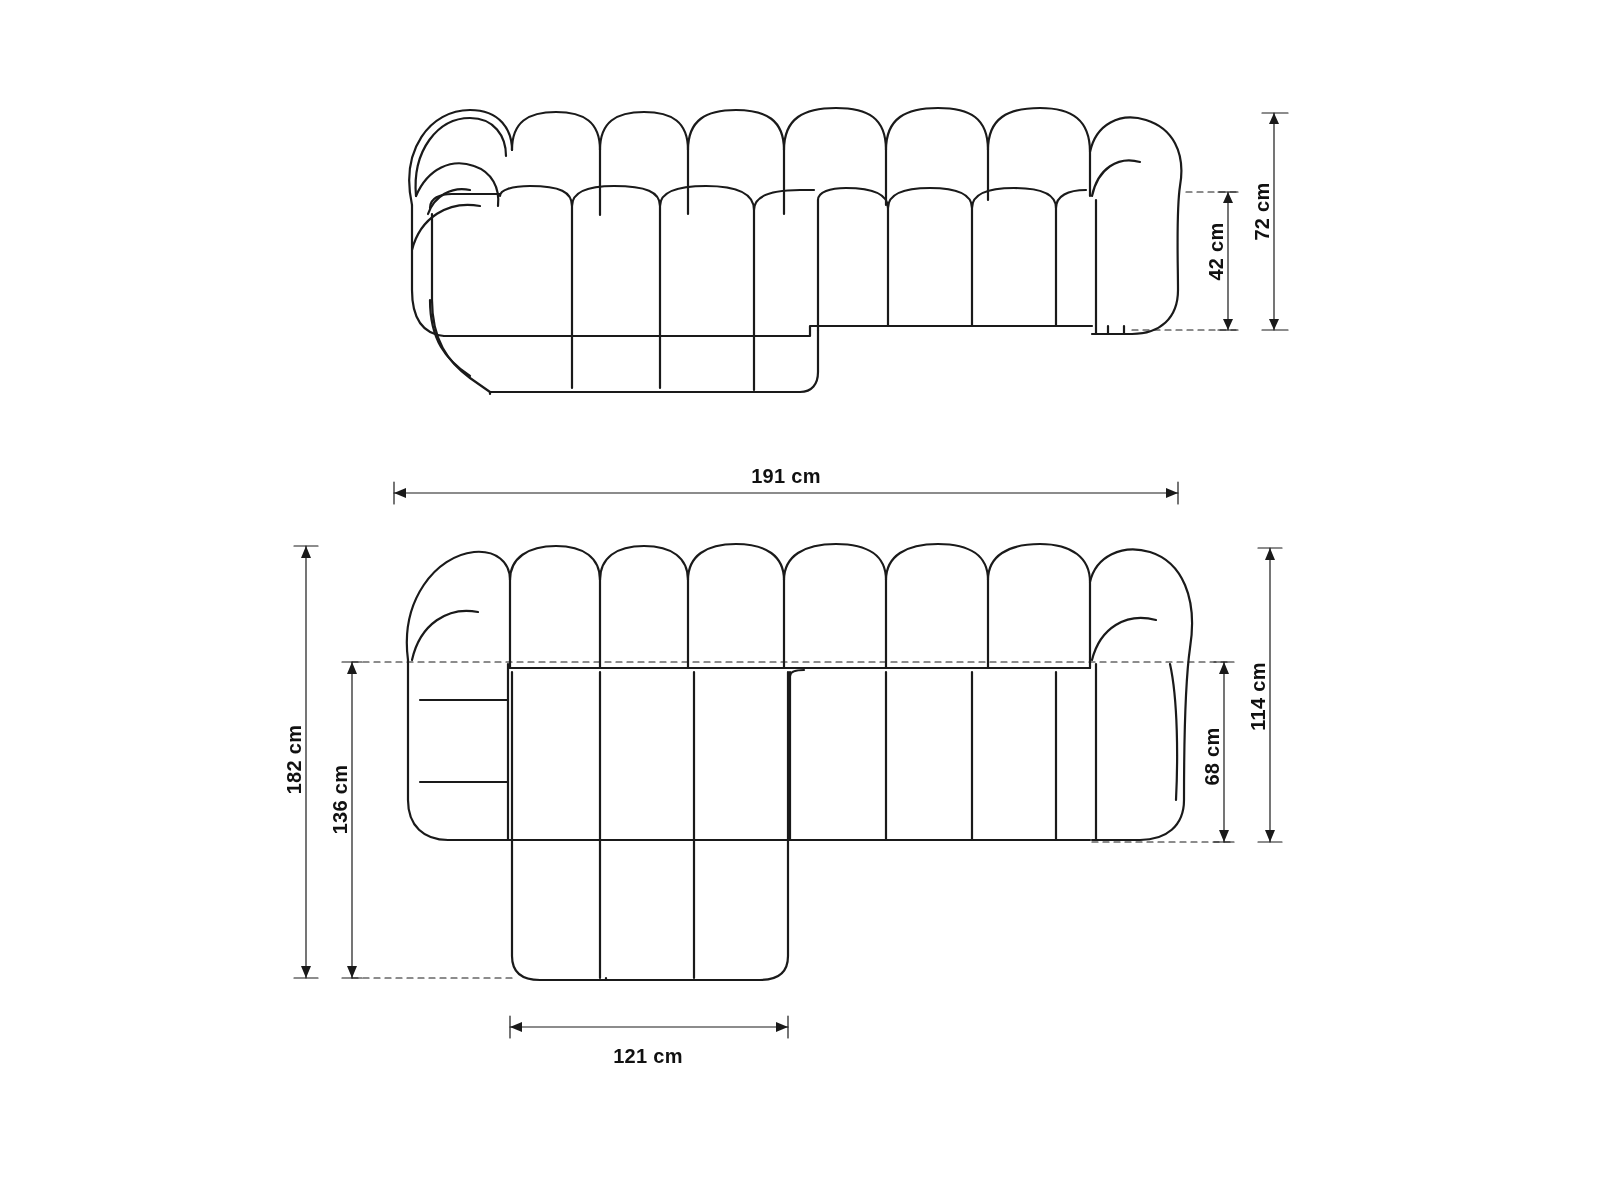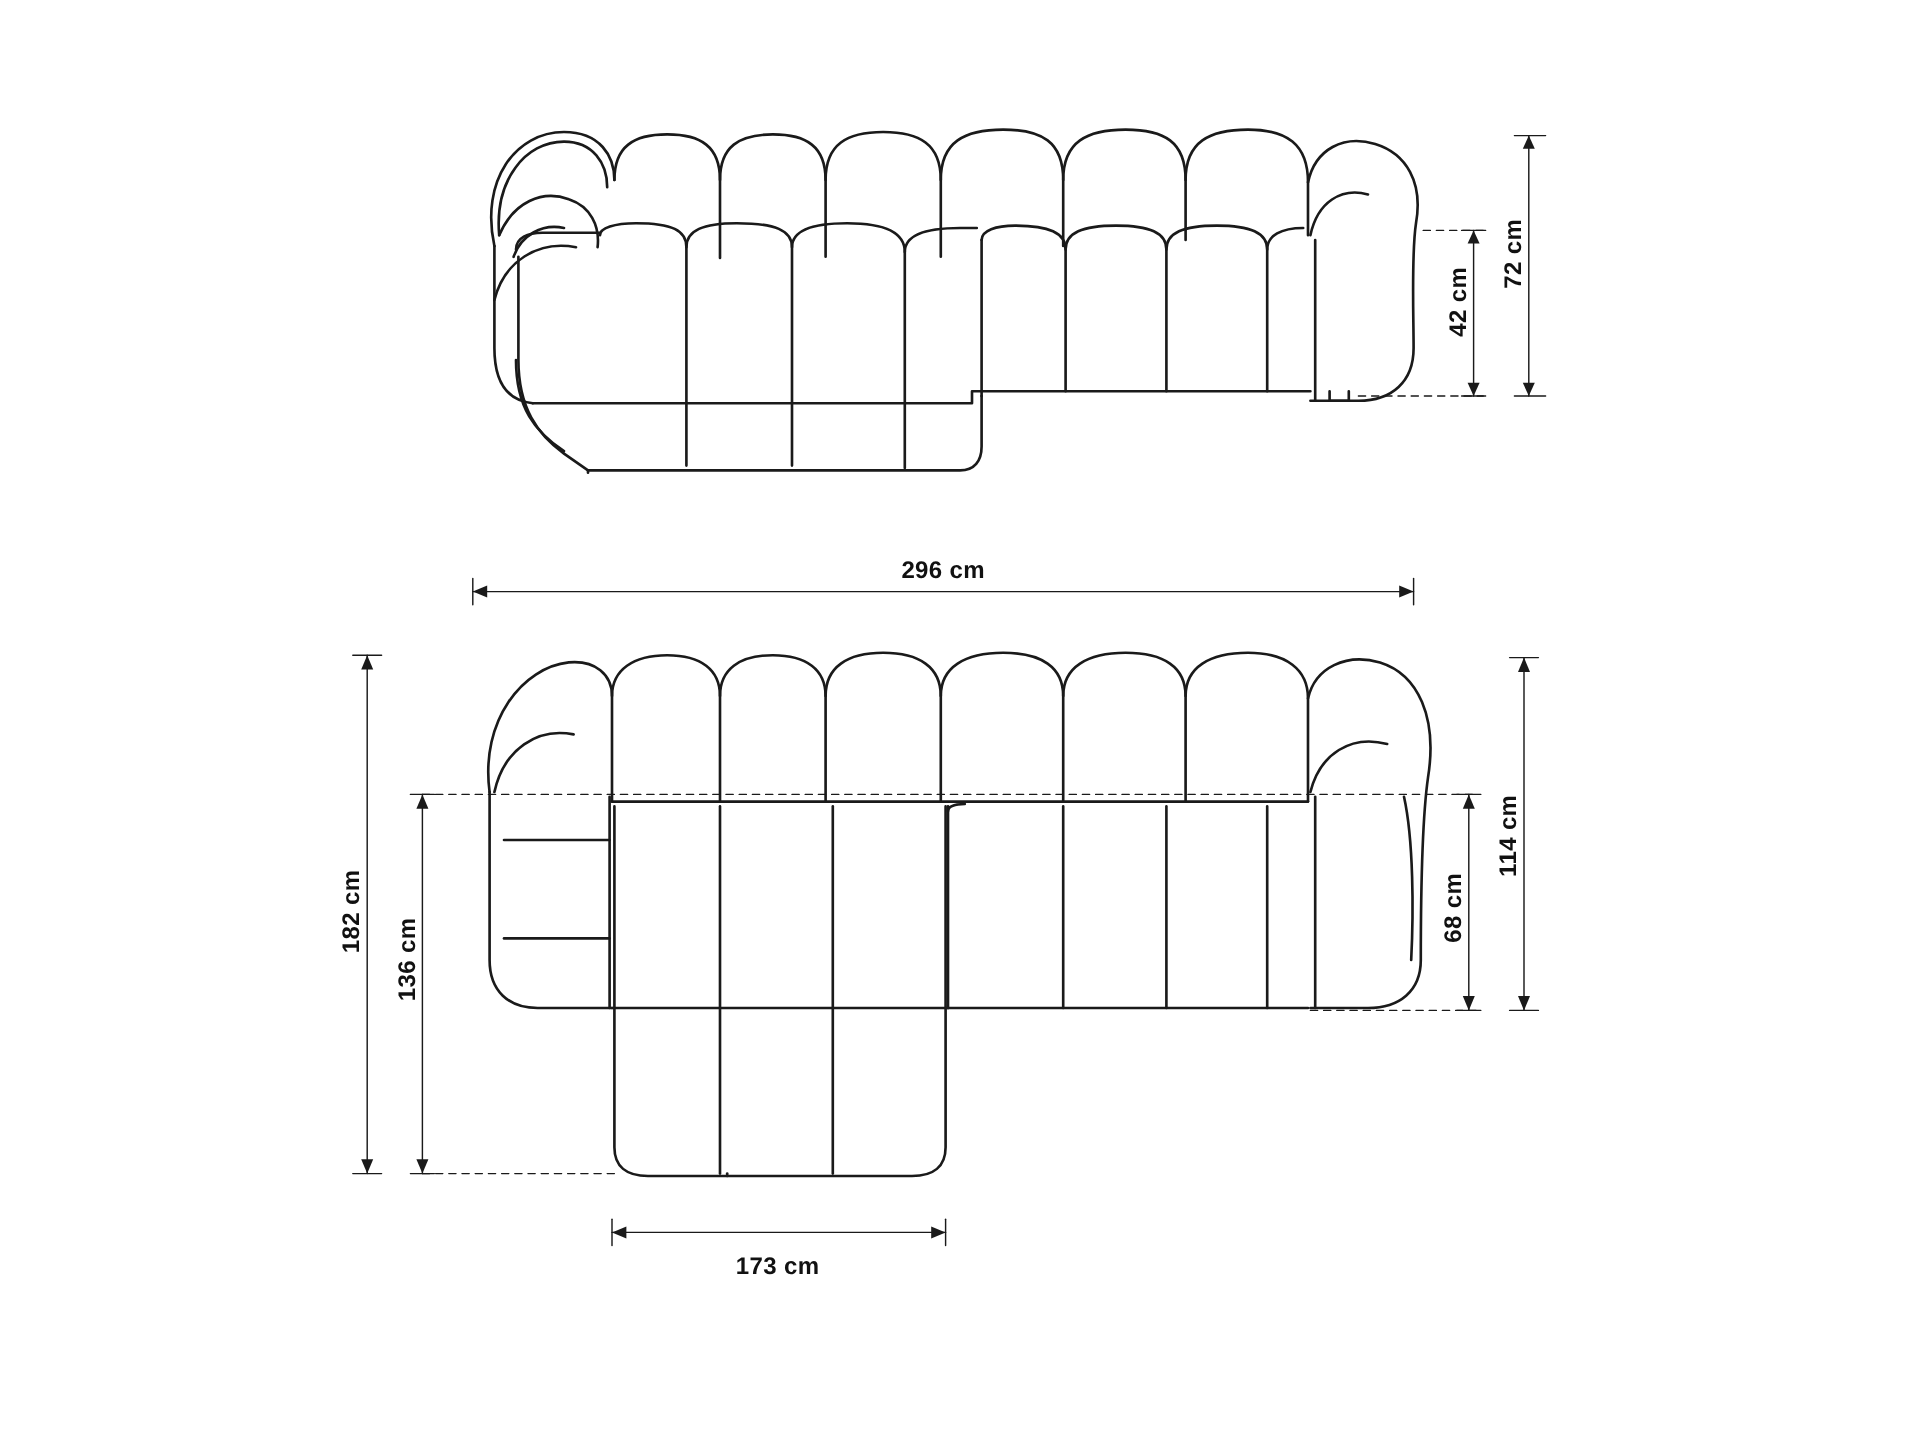--- a/index.html
+++ b/index.html
@@ -201,25 +201,25 @@
         <path d="M788 1016 L 788 1038"></path>
       </g>
 
     </g>
   </svg>
 
   <div class="dim-label vertical" style="left: 1262px; top: 200px; width: 70px; text-align: center; margin-left: -35px;">72 cm</div>
 
   <div class="dim-label vertical" style="left: 1216px; top: 240px; width: 70px; text-align: center; margin-left: -35px;">42 cm</div>
 
-  <div class="dim-label" style="left: 786px; top: 465px; transform: translateX(-50%);">296 cm</div>
+  <div class="dim-label" style="left: 786px; top: 465px; transform: translateX(-50%);">191 cm</div>
 
   <div class="dim-label vertical" style="left: 294px; top: 748px; width: 80px; text-align: center; margin-left: -40px;">182 cm</div>
 
   <div class="dim-label vertical" style="left: 340px; top: 788px; width: 80px; text-align: center; margin-left: -40px;">136 cm</div>
 
   <div class="dim-label vertical" style="left: 1212px; top: 745px; width: 70px; text-align: center; margin-left: -35px;">68 cm</div>
 
   <div class="dim-label vertical" style="left: 1258px; top: 685px; width: 80px; text-align: center; margin-left: -40px;">114 cm</div>
 
-  <div class="dim-label" style="left: 648px; top: 1045px; transform: translateX(-50%);">173 cm</div>
+  <div class="dim-label" style="left: 648px; top: 1045px; transform: translateX(-50%);">121 cm</div>
 
 </div>
 
 </body></html>

